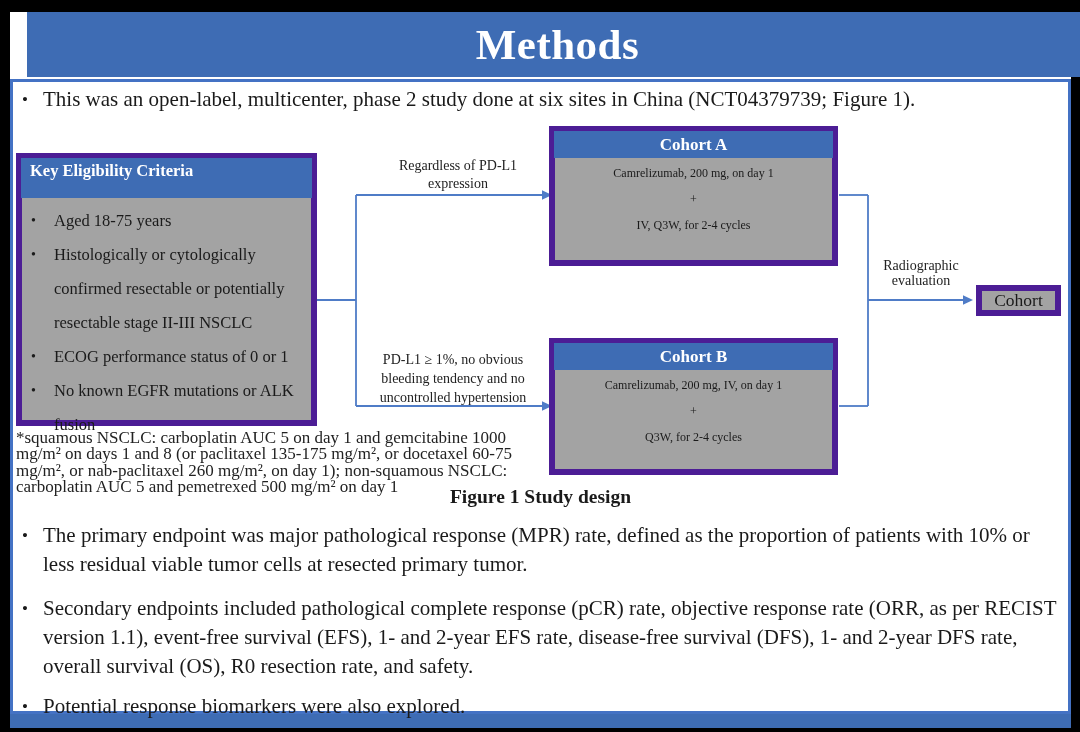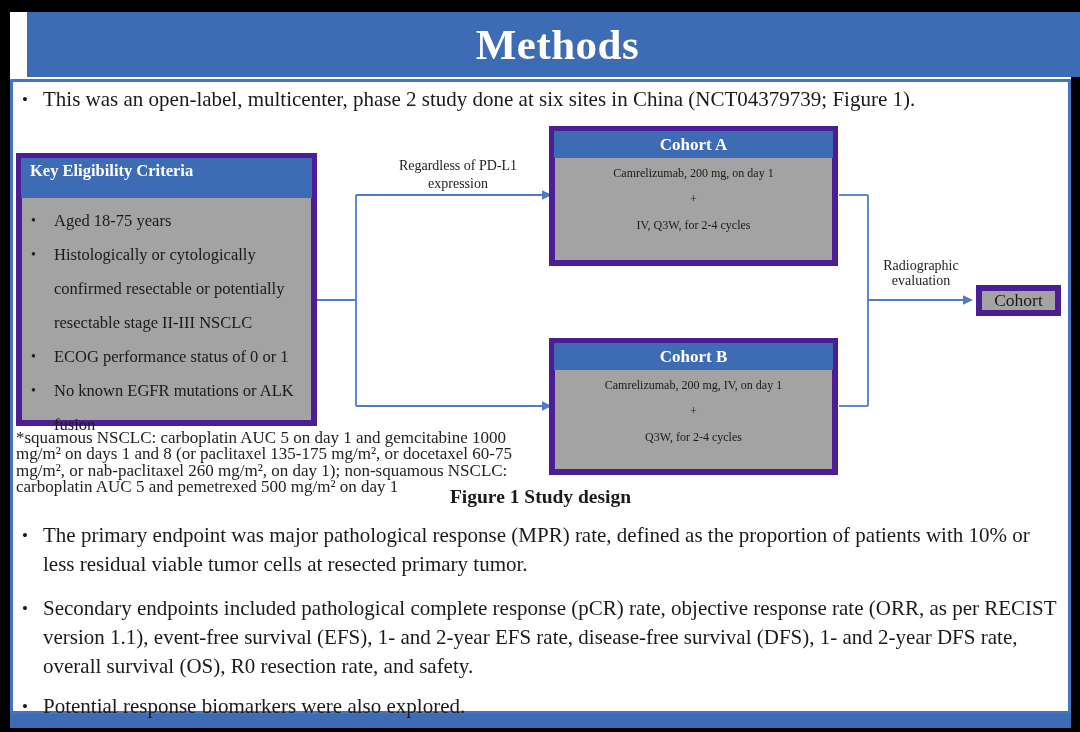--- a/index.html
+++ b/index.html
@@ -139,20 +139,21 @@
         <span class="item-text">ECOG performance status of 0 or 1</span>
       </div>
       <div class="elig-item">
         <span class="dot">•</span>
         <span class="item-text">No known EGFR mutations or ALK fusion</span>
       </div>
     </div>
   </div>
 
   <div class="flow-label label-top">Regardless of PD-L1 expression</div>
+  <div class="flow-label label-bottom">PD-L1 ≥ 1%, no obvious bleeding tendency and no uncontrolled hypertension</div>
   <div class="flow-label label-radio">Radiographic evaluation</div>
 
   <div class="flow-box cohort-box cohort-a">
     <div class="box-header">Cohort A</div>
     <div class="cohort-body">
       <div class="cohort-line">Camrelizumab, 200 mg, on day 1</div>
       <div class="cohort-line">+</div>
       <div class="cohort-line">IV, Q3W, for 2-4 cycles</div>
     </div>
   </div>

